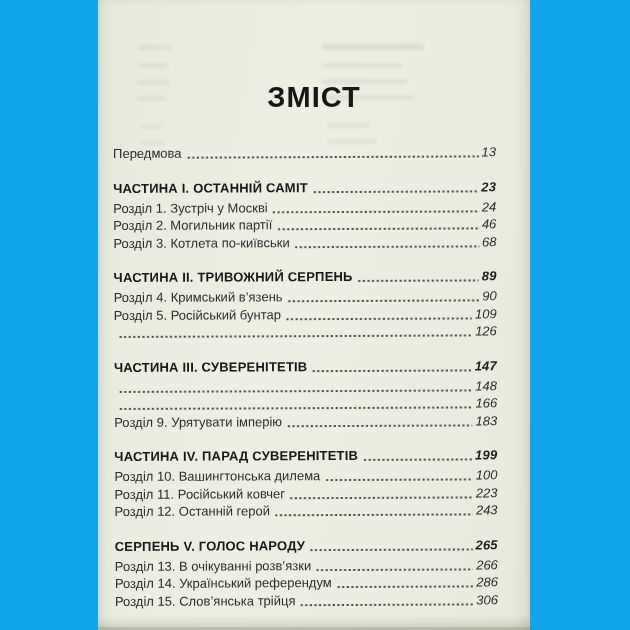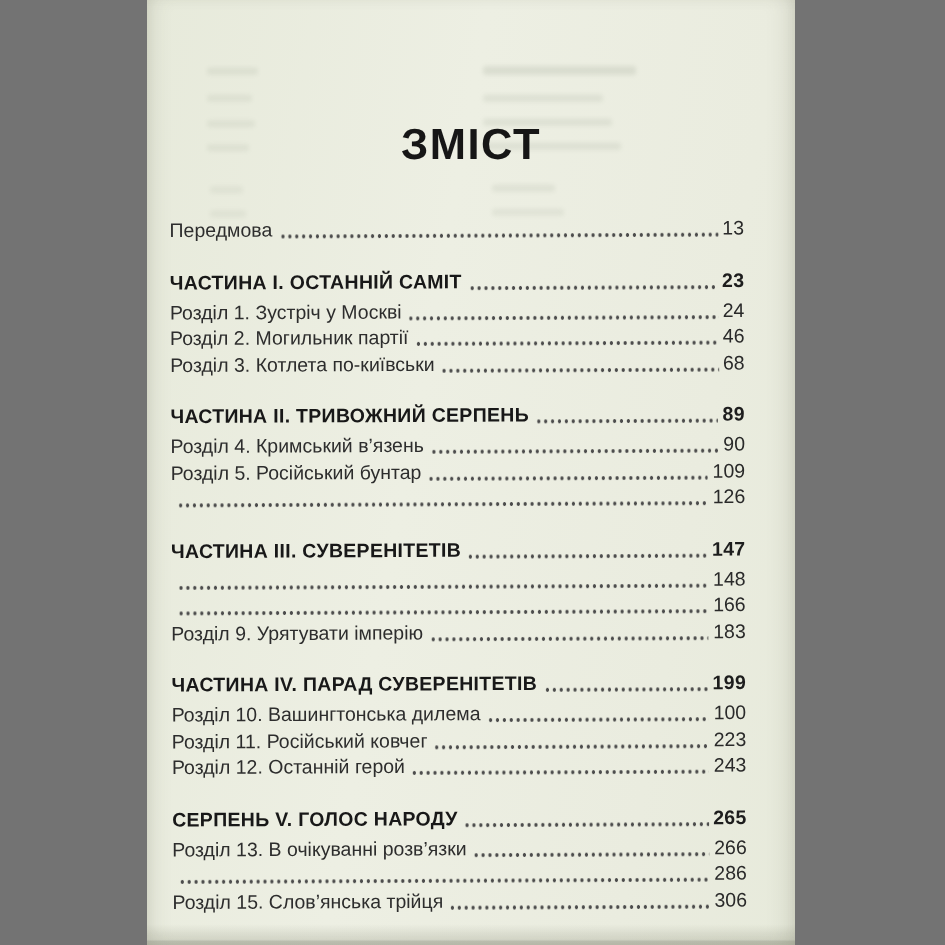--- a/index.html
+++ b/index.html
@@ -5,21 +5,21 @@
   html, body { margin: 0; padding: 0; }
   body {
     width: 630px; height: 630px;
     background: #ffffff;
     font-family: "Liberation Sans", sans-serif;
     overflow: hidden;
   }
   .photo {
     position: relative;
     width: 630px; height: 630px;
-    background: #737373;
+    background: #0ea5e9;
     overflow: hidden;
   }
   
   .book-page {
     position: absolute;
     left: 98px; top: 0;
     width: 432px; height: 630px;
     background: linear-gradient(100deg, #e7eadb 0%, #edefe3 42%, #eaecdf 78%, #e7eadb 100%);
     box-shadow:
       inset 10px 0 16px -10px rgba(70, 72, 50, 0.20),
@@ -65,21 +65,21 @@
     font-size: 13px;
     color: #2d2d2d;
   }
   .row {
     display: flex;
     align-items: baseline;
     height: 17.5px;
     white-space: nowrap;
   }
   .row .t { white-space: nowrap; }
-  .row .pg { white-space: nowrap; color: #2a2a2a; }
+  .row .pg { white-space: nowrap; color: #2a2a2a; font-style: italic; }
   .row .dots {
     flex: 1;
     align-self: flex-end;
     height: 4px;
     margin: 0 3px 3.5px 5px;
     background-image: radial-gradient(circle at 1.6px 2px, #4c4c4c 1.02px, rgba(0,0,0,0) 1.35px);
     background-size: 4.6px 4px;
     background-repeat: repeat-x;
   }
   .part-heading {
@@ -207,20 +207,21 @@
         <span class="t">СЕРПЕНЬ V. ГОЛОС НАРОДУ</span>
         <span class="dots"></span>
         <span class="pg">265</span>
       </div>
       <div class="row">
         <span class="t">Розділ 13. В очікуванні розв’язки</span>
         <span class="dots"></span>
         <span class="pg">266</span>
       </div>
       <div class="row">
+        <span class="t">Розділ 14. Український референдум</span>
         <span class="dots"></span>
         <span class="pg">286</span>
       </div>
       <div class="row">
         <span class="t">Розділ 15. Слов’янська трійця</span>
         <span class="dots"></span>
         <span class="pg">306</span>
       </div>
 
     </div>

